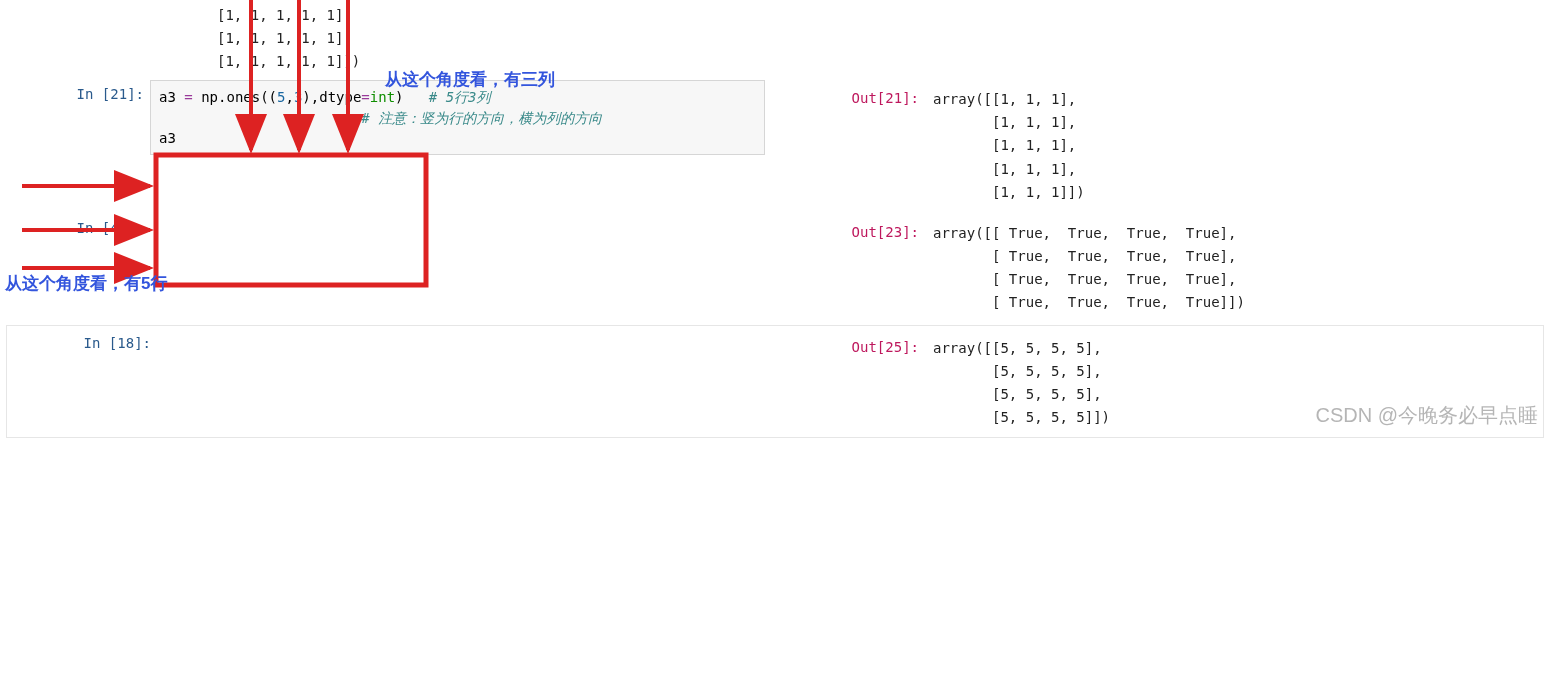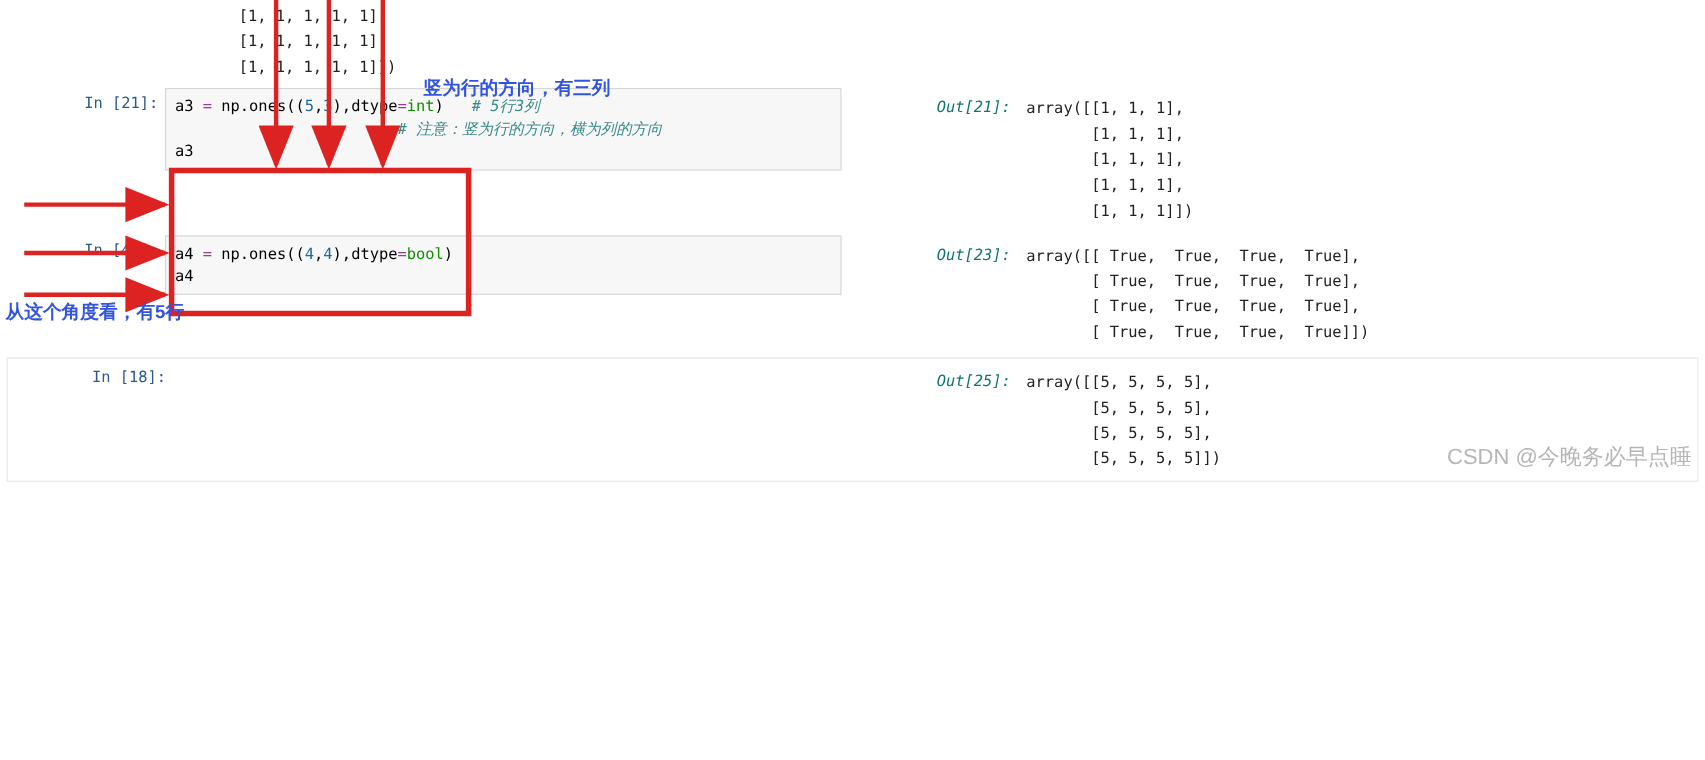--- a/index.html
+++ b/index.html
@@ -32,21 +32,21 @@
   }
   .prompt {
     width: 142px;
     flex-shrink: 0;
     text-align: right;
     padding: 6px 6px 0 0;
     font-family: "Consolas", "Menlo", "DejaVu Sans Mono", monospace;
     box-sizing: border-box;
   }
   .prompt.in { color: #2a5a8c; }
-  .prompt.out { color: #0f766e; font-style: italic; }
+  .prompt.out { color: #be185d; }
   .code-area {
     flex: 1;
     border: 1px solid #d6d6d6;
     background: #f7f7f7;
     padding: 6px 8px;
     margin-right: 10px;
     white-space: pre;
     line-height: 1.45;
   }
   .output-area {
@@ -114,22 +114,20 @@
        [1, 1, 1],
        [1, 1, 1],
        [1, 1, 1]])</div>
   </div>
 </div>
 
 <div class="cell-wrapper">
   <div class="cell-row">
     <div class="left-bar"></div>
     <div class="prompt in">In  [41]:</div>
-    <div class="code-area" id="code-c23"><span class="tk-var">a4 </span><span class="tk-op">=</span><span class="tk-var"> np.ones</span><span>((</span><span class="tk-num">4</span><span>,</span><span class="tk-num">4</span><span>)</span><span class="tk-var">,dtype</span><span class="tk-op">=</span><span class="tk-builtin">bool</span><span>)</span>
-<span class="tk-var">a4</span></div>
   </div>
   <div class="cell-row" style="margin-top:4px;">
     <div class="left-bar"></div>
     <div class="prompt out">Out[23]:</div>
     <div class="output-area">array([[ True,  True,  True,  True],
        [ True,  True,  True,  True],
        [ True,  True,  True,  True],
        [ True,  True,  True,  True]])</div>
   </div>
 </div>
@@ -160,16 +158,16 @@
 
   <line x1="251" y1="0" x2="251" y2="150" stroke="#dd2222" stroke-width="4" marker-end="url(#arrowhead-red)"></line>
   <line x1="299" y1="0" x2="299" y2="150" stroke="#dd2222" stroke-width="4" marker-end="url(#arrowhead-red)"></line>
   <line x1="348" y1="0" x2="348" y2="150" stroke="#dd2222" stroke-width="4" marker-end="url(#arrowhead-red)"></line>
 
   <line x1="22" y1="186" x2="150" y2="186" stroke="#dd2222" stroke-width="4" marker-end="url(#arrowhead-red)"></line>
   <line x1="22" y1="230" x2="150" y2="230" stroke="#dd2222" stroke-width="4" marker-end="url(#arrowhead-red)"></line>
   <line x1="22" y1="268" x2="150" y2="268" stroke="#dd2222" stroke-width="4" marker-end="url(#arrowhead-red)"></line>
 </svg>
 
-<div class="annotation anno-blue" style="left:385px; top:68px;">竖为行的方向，有三列</div>
+<div class="annotation anno-blue" style="left:385px; top:68px;">从这个角度看，有三列</div>
 <div class="annotation anno-blue" style="left:5px; top:272px;">从这个角度看，有5行</div>
 
 <div class="watermark">CSDN @今晚务必早点睡</div>
 
 </body></html>

